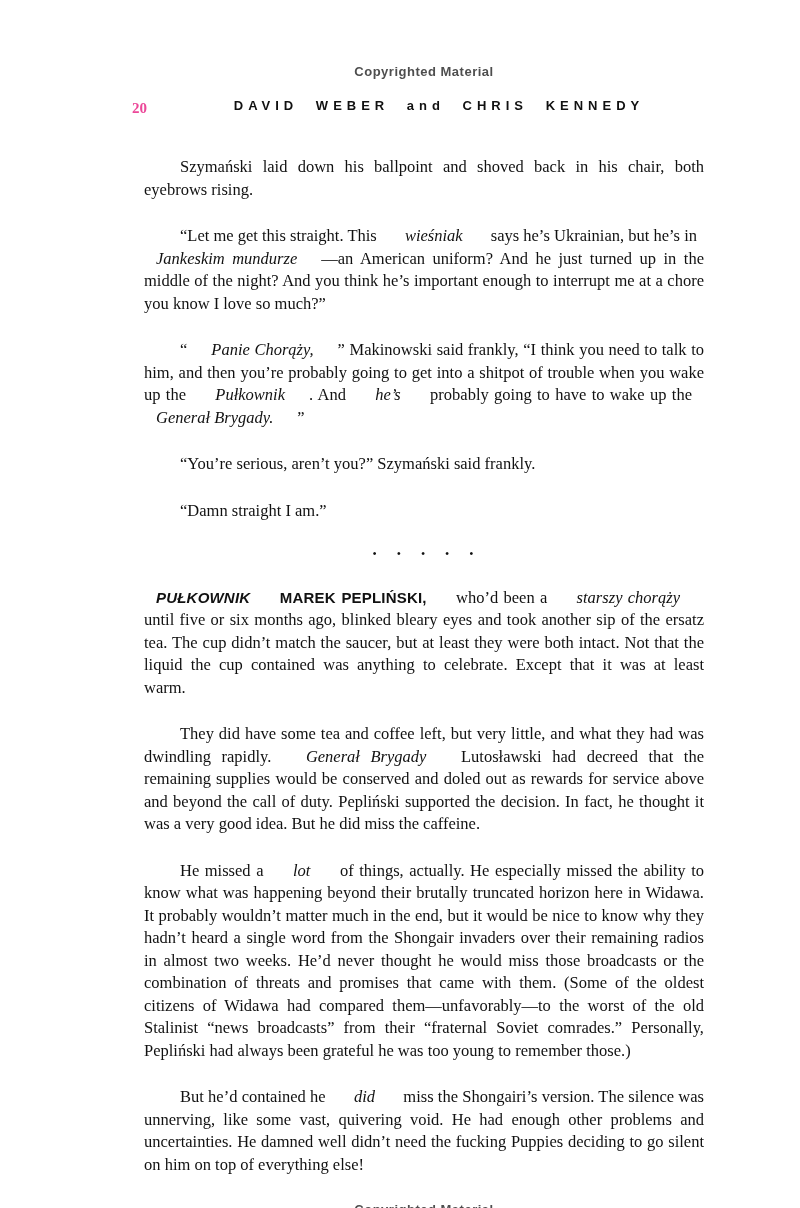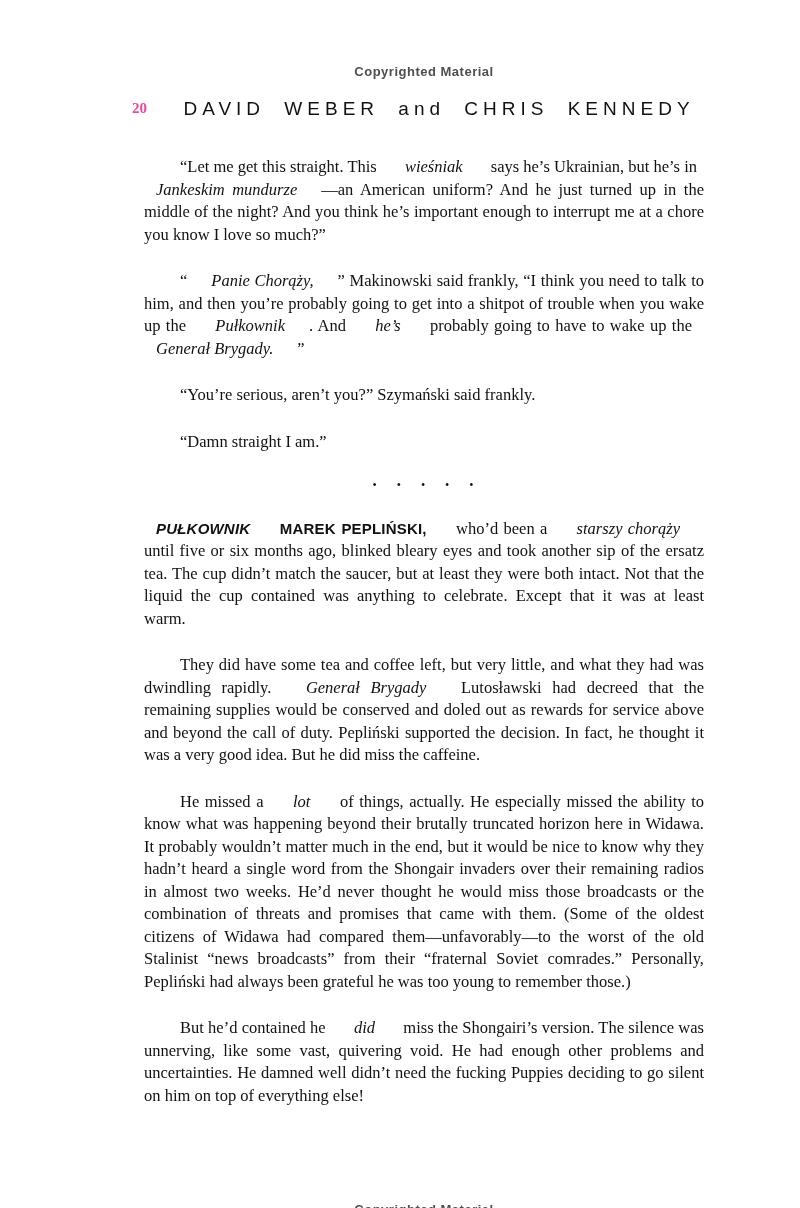--- a/index.html
+++ b/index.html
@@ -42,22 +42,22 @@
     font-size: 15px;
     color: #ec4899;
   }
   .running-header {
     position: absolute;
     left: 30px;
     right: 0;
     top: 0;
     text-align: center;
     font-family: "Liberation Sans", sans-serif;
-    font-weight: 400;
-    font-size: 19px;
+    font-weight: 700;
+    font-size: 13px;
     letter-spacing: 5px;
     word-spacing: 9px;
     color: #111111;
     white-space: nowrap;
   }
   .body-text {
     position: absolute;
     top: 108px;
     left: 96px;
     width: 608px;
@@ -91,20 +91,21 @@
 <div class="page">
 
   <div class="copyright-notice copyright-top">Copyrighted Material</div>
 
   <div class="page-header">
     <span class="page-number">20</span>
     <span class="running-header">DAVID WEBER and CHRIS KENNEDY</span>
   </div>
 
   <div class="body-text">
+      <p class="para indent"><span>Szymański laid down his ballpoint and shoved back in his chair, both eyebrows rising.</span></p>
       <p class="para indent"><span>“Let me get this straight. This </span><span class="it">wieśniak</span><span> says he’s Ukrainian, but he’s in </span><span class="it">Jankeskim mundurze</span><span>—an American uniform? And he just turned up in the middle of the night? And you think he’s important enough to interrupt me at a chore you know I love so much?”</span></p>
       <p class="para indent"><span>“</span><span class="it">Panie Chorąży,</span><span>” Makinowski said frankly, “I think you need to talk to him, and then you’re probably going to get into a shitpot of trouble when you wake up the </span><span class="it">Pułkownik</span><span>. And </span><span class="it">he’s</span><span> probably going to have to wake up the </span><span class="it">Generał Brygady.</span><span>”</span></p>
       <p class="para indent"><span>“You’re serious, aren’t you?” Szymański said frankly.</span></p>
       <p class="para indent"><span>“Damn straight I am.”</span></p>
       <p class="para scene-break"><span>• • • • •</span></p>
       <p class="para noindent"><span class="it bd sans">PUŁKOWNIK </span><span class="bd sans">MAREK PEPLIŃSKI,</span><span> who’d been a </span><span class="it">starszy chorąży</span><span> until five or six months ago, blinked bleary eyes and took another sip of the ersatz tea. The cup didn’t match the saucer, but at least they were both intact. Not that the liquid the cup contained was anything to celebrate. Except that it was at least warm.</span></p>
       <p class="para indent"><span>They did have some tea and coffee left, but very little, and what they had was dwindling rapidly. </span><span class="it">Generał Brygady</span><span> Lutosławski had decreed that the remaining supplies would be conserved and doled out as rewards for service above and beyond the call of duty. Pepliński supported the decision. In fact, he thought it was a very good idea. But he did miss the caffeine.</span></p>
       <p class="para indent"><span>He missed a </span><span class="it">lot</span><span> of things, actually. He especially missed the ability to know what was happening beyond their brutally truncated horizon here in Widawa. It probably wouldn’t matter much in the end, but it would be nice to know why they hadn’t heard a single word from the Shongair invaders over their remaining radios in almost two weeks. He’d never thought he would miss those broadcasts or the combination of threats and promises that came with them. (Some of the oldest citizens of Widawa had compared them—unfavorably—to the worst of the old Stalinist “news broadcasts” from their “fraternal Soviet comrades.” Personally, Pepliński had always been grateful he was too young to remember those.)</span></p>
       <p class="para indent"><span>But he’d contained he </span><span class="it">did</span><span> miss the Shongairi’s version. The silence was unnerving, like some vast, quivering void. He had enough other problems and uncertainties. He damned well didn’t need the fucking Puppies deciding to go silent on him on top of everything else!</span></p>
     </div>

